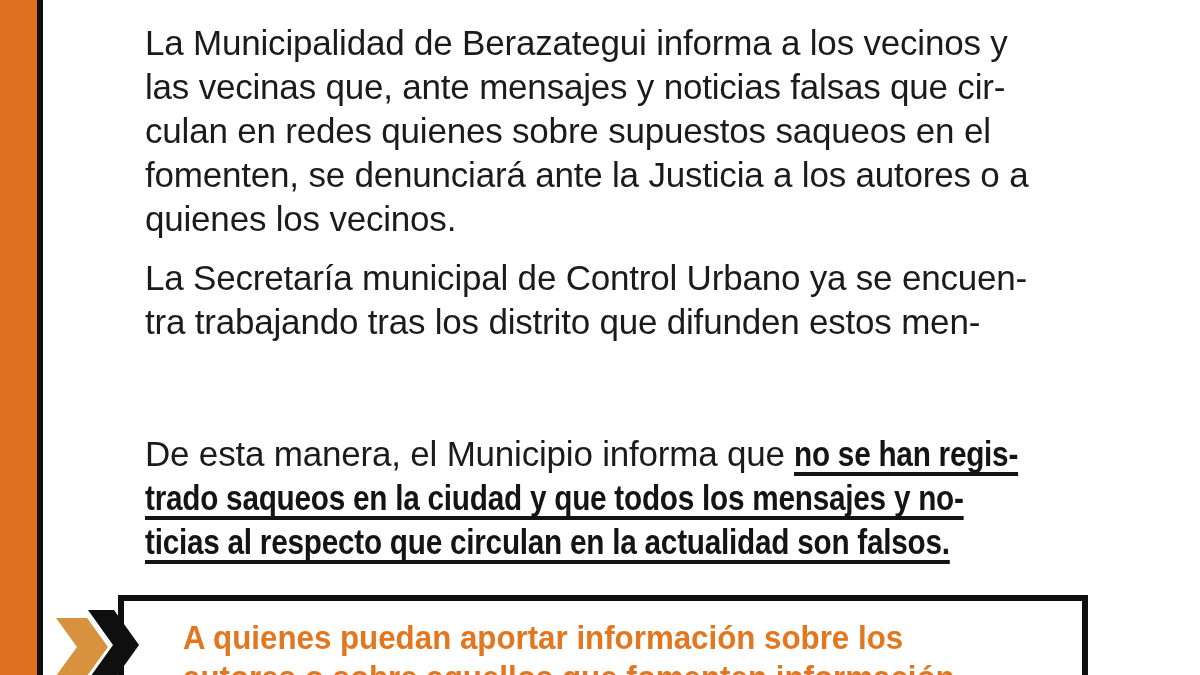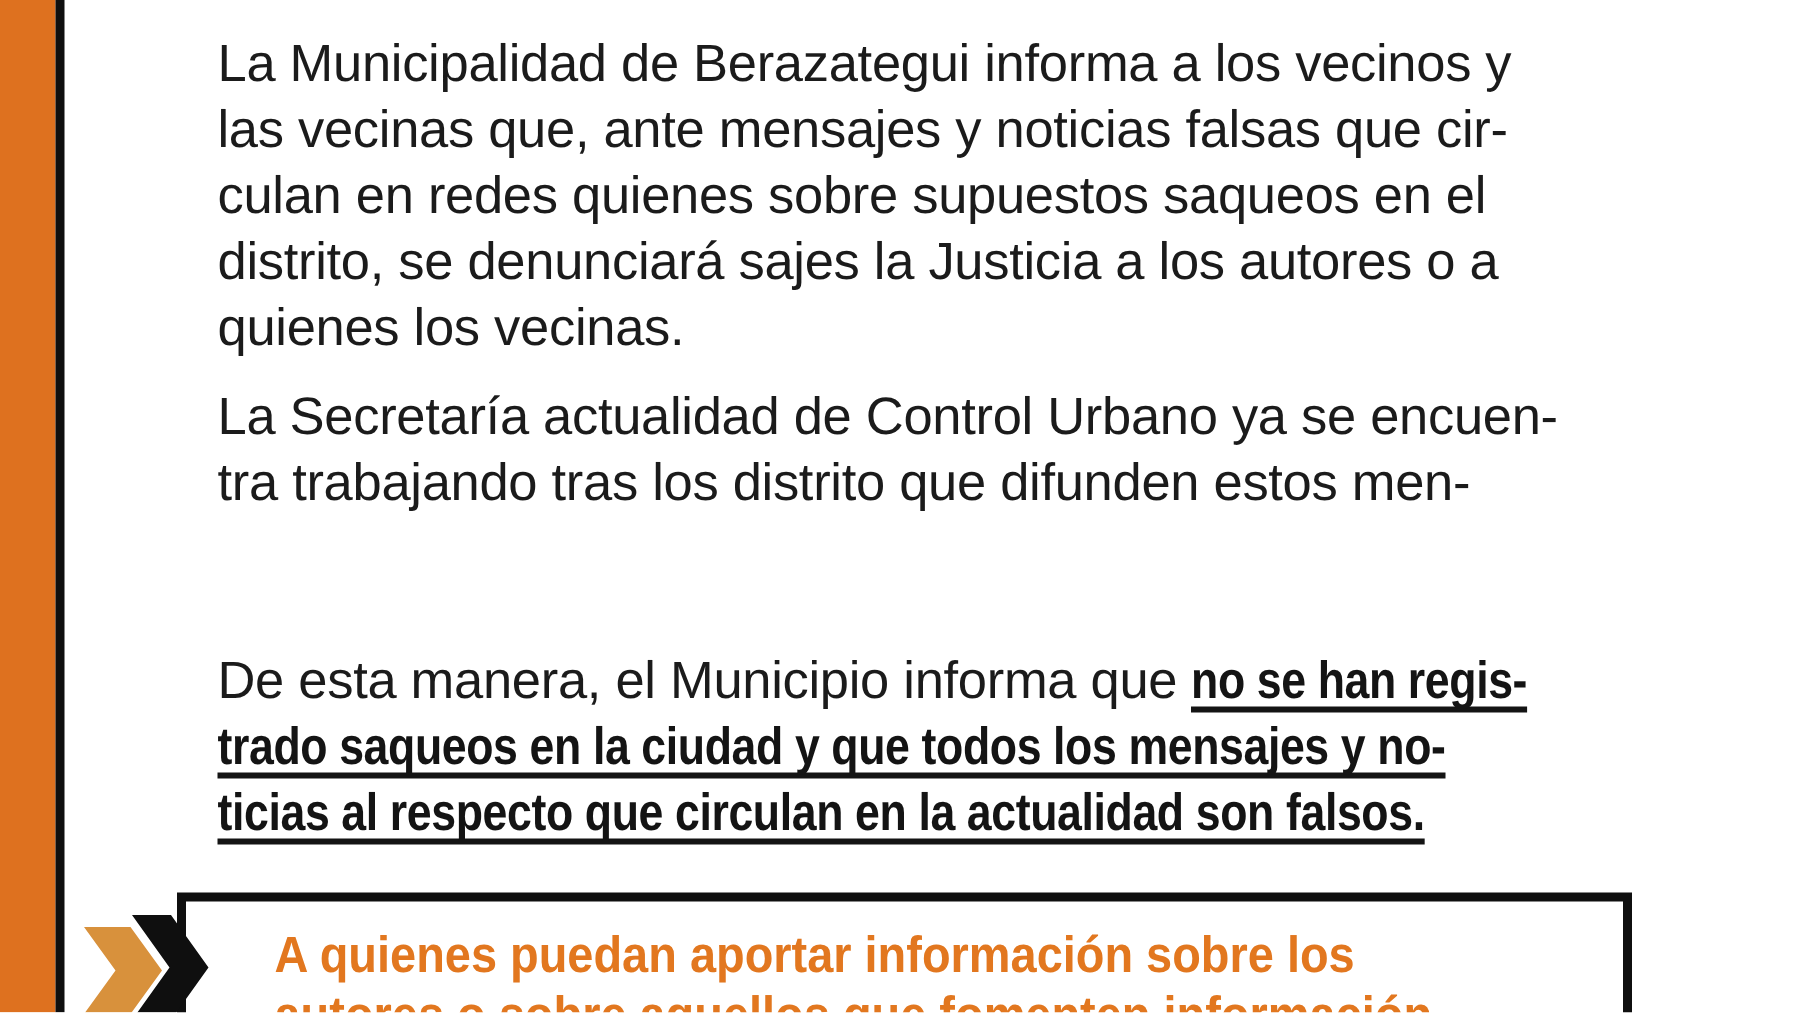--- a/index.html
+++ b/index.html
@@ -79,26 +79,26 @@
   <div class="rule rule-left"></div>
   <div class="rule rule-right"></div>
   <div class="band band-right"></div>
 
   <main>
 
     <div class="para p1">
       <div class="tline">La Municipalidad de Berazategui informa a los vecinos y</div>
       <div class="tline">las vecinas que, ante mensajes y noticias falsas que cir-</div>
       <div class="tline">culan en redes quienes sobre supuestos saqueos en el</div>
-      <div class="tline">distrito, se denunciará sajes la Justicia a los autores o a</div>
-      <div class="tline">quienes los vecinas.</div>
+      <div class="tline">fomenten, se denunciará ante la Justicia a los autores o a</div>
+      <div class="tline">quienes los vecinos.</div>
     </div>
 
     <div class="para p2">
-      <div class="tline">La Secretaría actualidad de Control Urbano ya se encuen-</div>
+      <div class="tline">La Secretaría municipal de Control Urbano ya se encuen-</div>
       <div class="tline">tra trabajando tras los distrito que difunden estos men-</div>
     </div>
 
     <div class="para p3">
       <div class="tline"><span>De esta manera, el Municipio informa que </span><span class="emph">no se han regis-</span></div>
       <div class="tline"><span class="emph">trado saqueos en la ciudad y que todos los mensajes y no-</span></div>
       <div class="tline"><span class="emph">ticias al respecto que circulan en la actualidad son falsos.</span></div>
     </div>
 
   </main>

